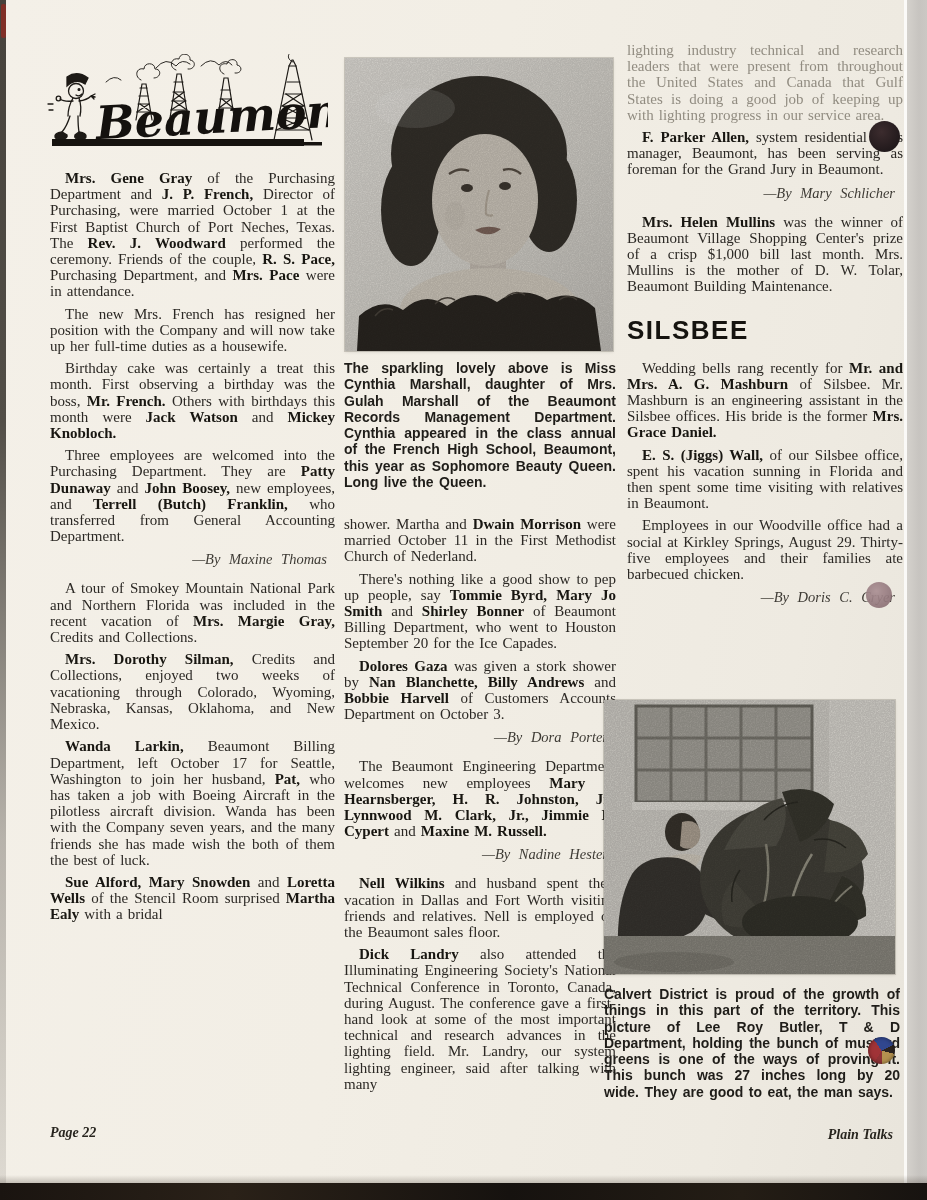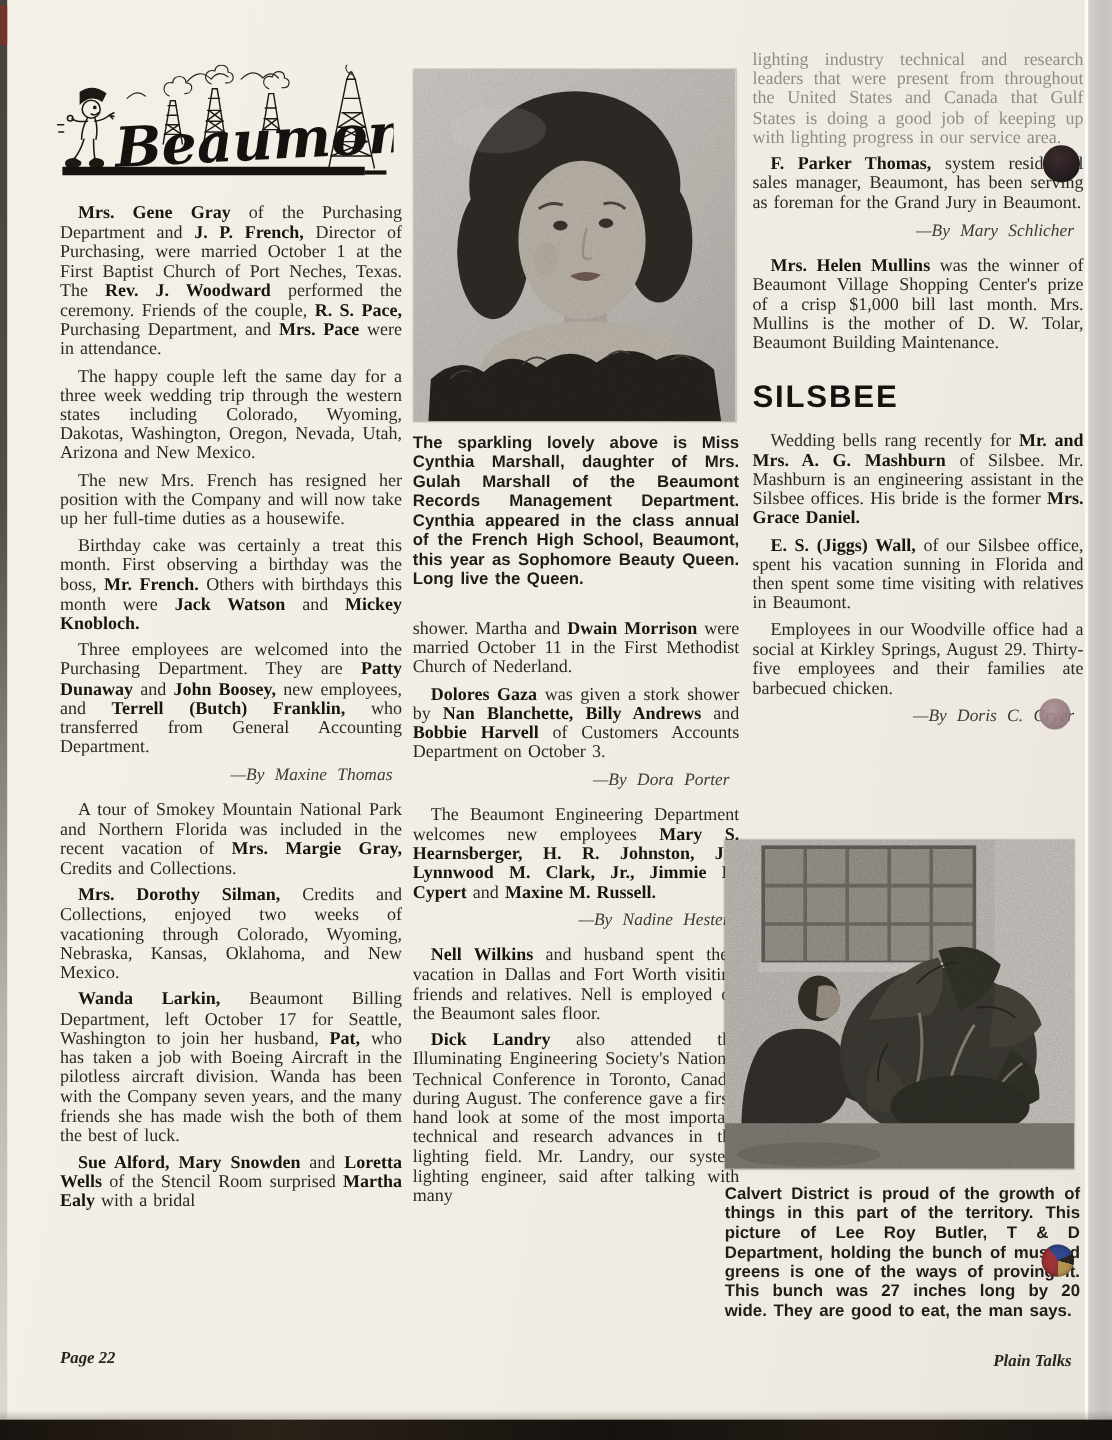--- a/index.html
+++ b/index.html
@@ -102,21 +102,20 @@
       <path d="M33,78 q8,1 7,5 q-1,3 -9,2 q-3,-1 -2,-4 z" fill="#1d1a16"></path>
       <path d="M2,50 h5 M3,56 h4"></path>
     </g>
     <path d="M6,85 h252 v7 H6 z" fill="#16130f"></path>
     <rect x="258" y="88" width="18" height="3.5" fill="#16130f"></rect>
     <text x="50" y="80" font-family="DejaVu Serif, serif" font-style="italic" font-weight="bold" font-size="46" fill="#14110e" transform="rotate(-3 150 70)">Beaumont</text>
   </svg>
 
   <div class="col col1">
       <p class="p"><b>Mrs. Gene Gray</b> of the Purchasing Department and <b>J. P. French,</b> Director of Purchasing, were married October 1 at the First Baptist Church of Port Neches, Texas. The <b>Rev. J. Woodward</b> performed the ceremony. Friends of the couple, <b>R. S. Pace,</b> Purchasing Department, and <b>Mrs. Pace</b> were in attendance.</p>
-      <p class="p">The happy couple left the same day for a three week wedding trip through the western states including Colorado, Wyoming, Dakotas, Washington, Oregon, Nevada, Utah, Arizona and New Mexico.</p>
       <p class="p">The new Mrs. French has resigned her position with the Company and will now take up her full-time duties as a housewife.</p>
       <p class="p">Birthday cake was certainly a treat this month. First observing a birthday was the boss, <b>Mr. French.</b> Others with birthdays this month were <b>Jack Watson</b> and <b>Mickey Knobloch.</b></p>
       <p class="p">Three employees are welcomed into the Purchasing Department. They are <b>Patty Dunaway</b> and <b>John Boosey,</b> new employees, and <b>Terrell (Butch) Franklin,</b> who transferred from General Accounting Department.</p>
       <p class="byline">—By Maxine Thomas</p>
       <p class="p">A tour of Smokey Mountain National Park and Northern Florida was included in the recent vacation of <b>Mrs. Margie Gray,</b> Credits and Collections.</p>
       <p class="p"><b>Mrs. Dorothy Silman,</b> Credits and Collections, enjoyed two weeks of vacationing through Colorado, Wyoming, Nebraska, Kansas, Oklahoma, and New Mexico.</p>
       <p class="p"><b>Wanda Larkin,</b> Beaumont Billing Department, left October 17 for Seattle, Washington to join her husband, <b>Pat,</b> who has taken a job with Boeing Aircraft in the pilotless aircraft division. Wanda has been with the Company seven years, and the many friends she has made wish the both of them the best of luck.</p>
       <p class="p"><b>Sue Alford, Mary Snowden</b> and <b>Loretta Wells</b> of the Stencil Room surprised <b>Martha Ealy</b> with a bridal</p>
     </div>
 
@@ -153,31 +152,32 @@
     </g>
     <rect width="268" height="293" filter="url(#grain1)" opacity=".16"></rect>
   </svg>
 
   <div class="col cap1">
       <p class="caption">The sparkling lovely above is Miss Cynthia Marshall, daughter of Mrs. Gulah Marshall of the Beaumont Records Management Department. Cynthia appeared in the class annual of the French High School, Beaumont, this year as Sophomore Beauty Queen. Long live the Queen.</p>
     </div>
 
   <div class="col col2">
       <p class="p noindent">shower. Martha and <b>Dwain Morrison</b> were married October 11 in the First Methodist Church of Nederland.</p>
+      <p class="p">There's nothing like a good show to pep up people, say <b>Tommie Byrd, Mary Jo Smith</b> and <b>Shirley Bonner</b> of Beaumont Billing Department, who went to Houston September 20 for the Ice Capades.</p>
       <p class="p"><b>Dolores Gaza</b> was given a stork shower by <b>Nan Blanchette, Billy Andrews</b> and <b>Bobbie Harvell</b> of Customers Accounts Department on October 3.</p>
       <p class="byline">—By Dora Porter</p>
       <p class="p">The Beaumont Engineering Department welcomes new employees <b>Mary S. Hearnsberger, H. R. Johnston, Jr., Lynnwood M. Clark, Jr., Jimmie D. Cypert</b> and <b>Maxine M. Russell.</b></p>
       <p class="byline">—By Nadine Hester</p>
       <p class="p"><b>Nell Wilkins</b> and husband spent their vacation in Dallas and Fort Worth visiting friends and relatives. Nell is employed on the Beaumont sales floor.</p>
       <p class="p"><b>Dick Landry</b> also attended the Illuminating Engineering Society's National Technical Conference in Toronto, Canada, during August. The conference gave a first-hand look at some of the most important technical and research advances in the lighting field. Mr. Landry, our system lighting engineer, said after talking with many</p>
     </div>
 
   <div class="col col3">
       <p class="p noindent faded">lighting industry technical and research leaders that were present from throughout the United States and Canada that Gulf States is doing a good job of keeping up with lighting progress in our service area.</p>
-      <p class="p"><b>F. Parker Thomas,</b> system residential sales manager, Beaumont, has been serving as foreman for the Grand Jury in Beaumont.</p>
+      <p class="p"><b>F. Parker Allen,</b> system residential sales manager, Beaumont, has been serving as foreman for the Grand Jury in Beaumont.</p>
       <p class="byline">—By Mary Schlicher</p>
       <p class="p"><b>Mrs. Helen Mullins</b> was the winner of Beaumont Village Shopping Center's prize of a crisp $1,000 bill last month. Mrs. Mullins is the mother of D. W. Tolar, Beaumont Building Maintenance.</p>
       <h2 class="heading">SILSBEE</h2>
       <p class="p">Wedding bells rang recently for <b>Mr. and Mrs. A. G. Mashburn</b> of Silsbee. Mr. Mashburn is an engineering assistant in the Silsbee offices. His bride is the former <b>Mrs. Grace Daniel.</b></p>
       <p class="p"><b>E. S. (Jiggs) Wall,</b> of our Silsbee office, spent his vacation sunning in Florida and then spent some time visiting with relatives in Beaumont.</p>
       <p class="p">Employees in our Woodville office had a social at Kirkley Springs, August 29. Thirty-five employees and their families ate barbecued chicken.</p>
       <p class="byline">—By Doris C. Cryer</p>
     </div>
 
   <svg class="photo greens" viewBox="0 0 291 274">

